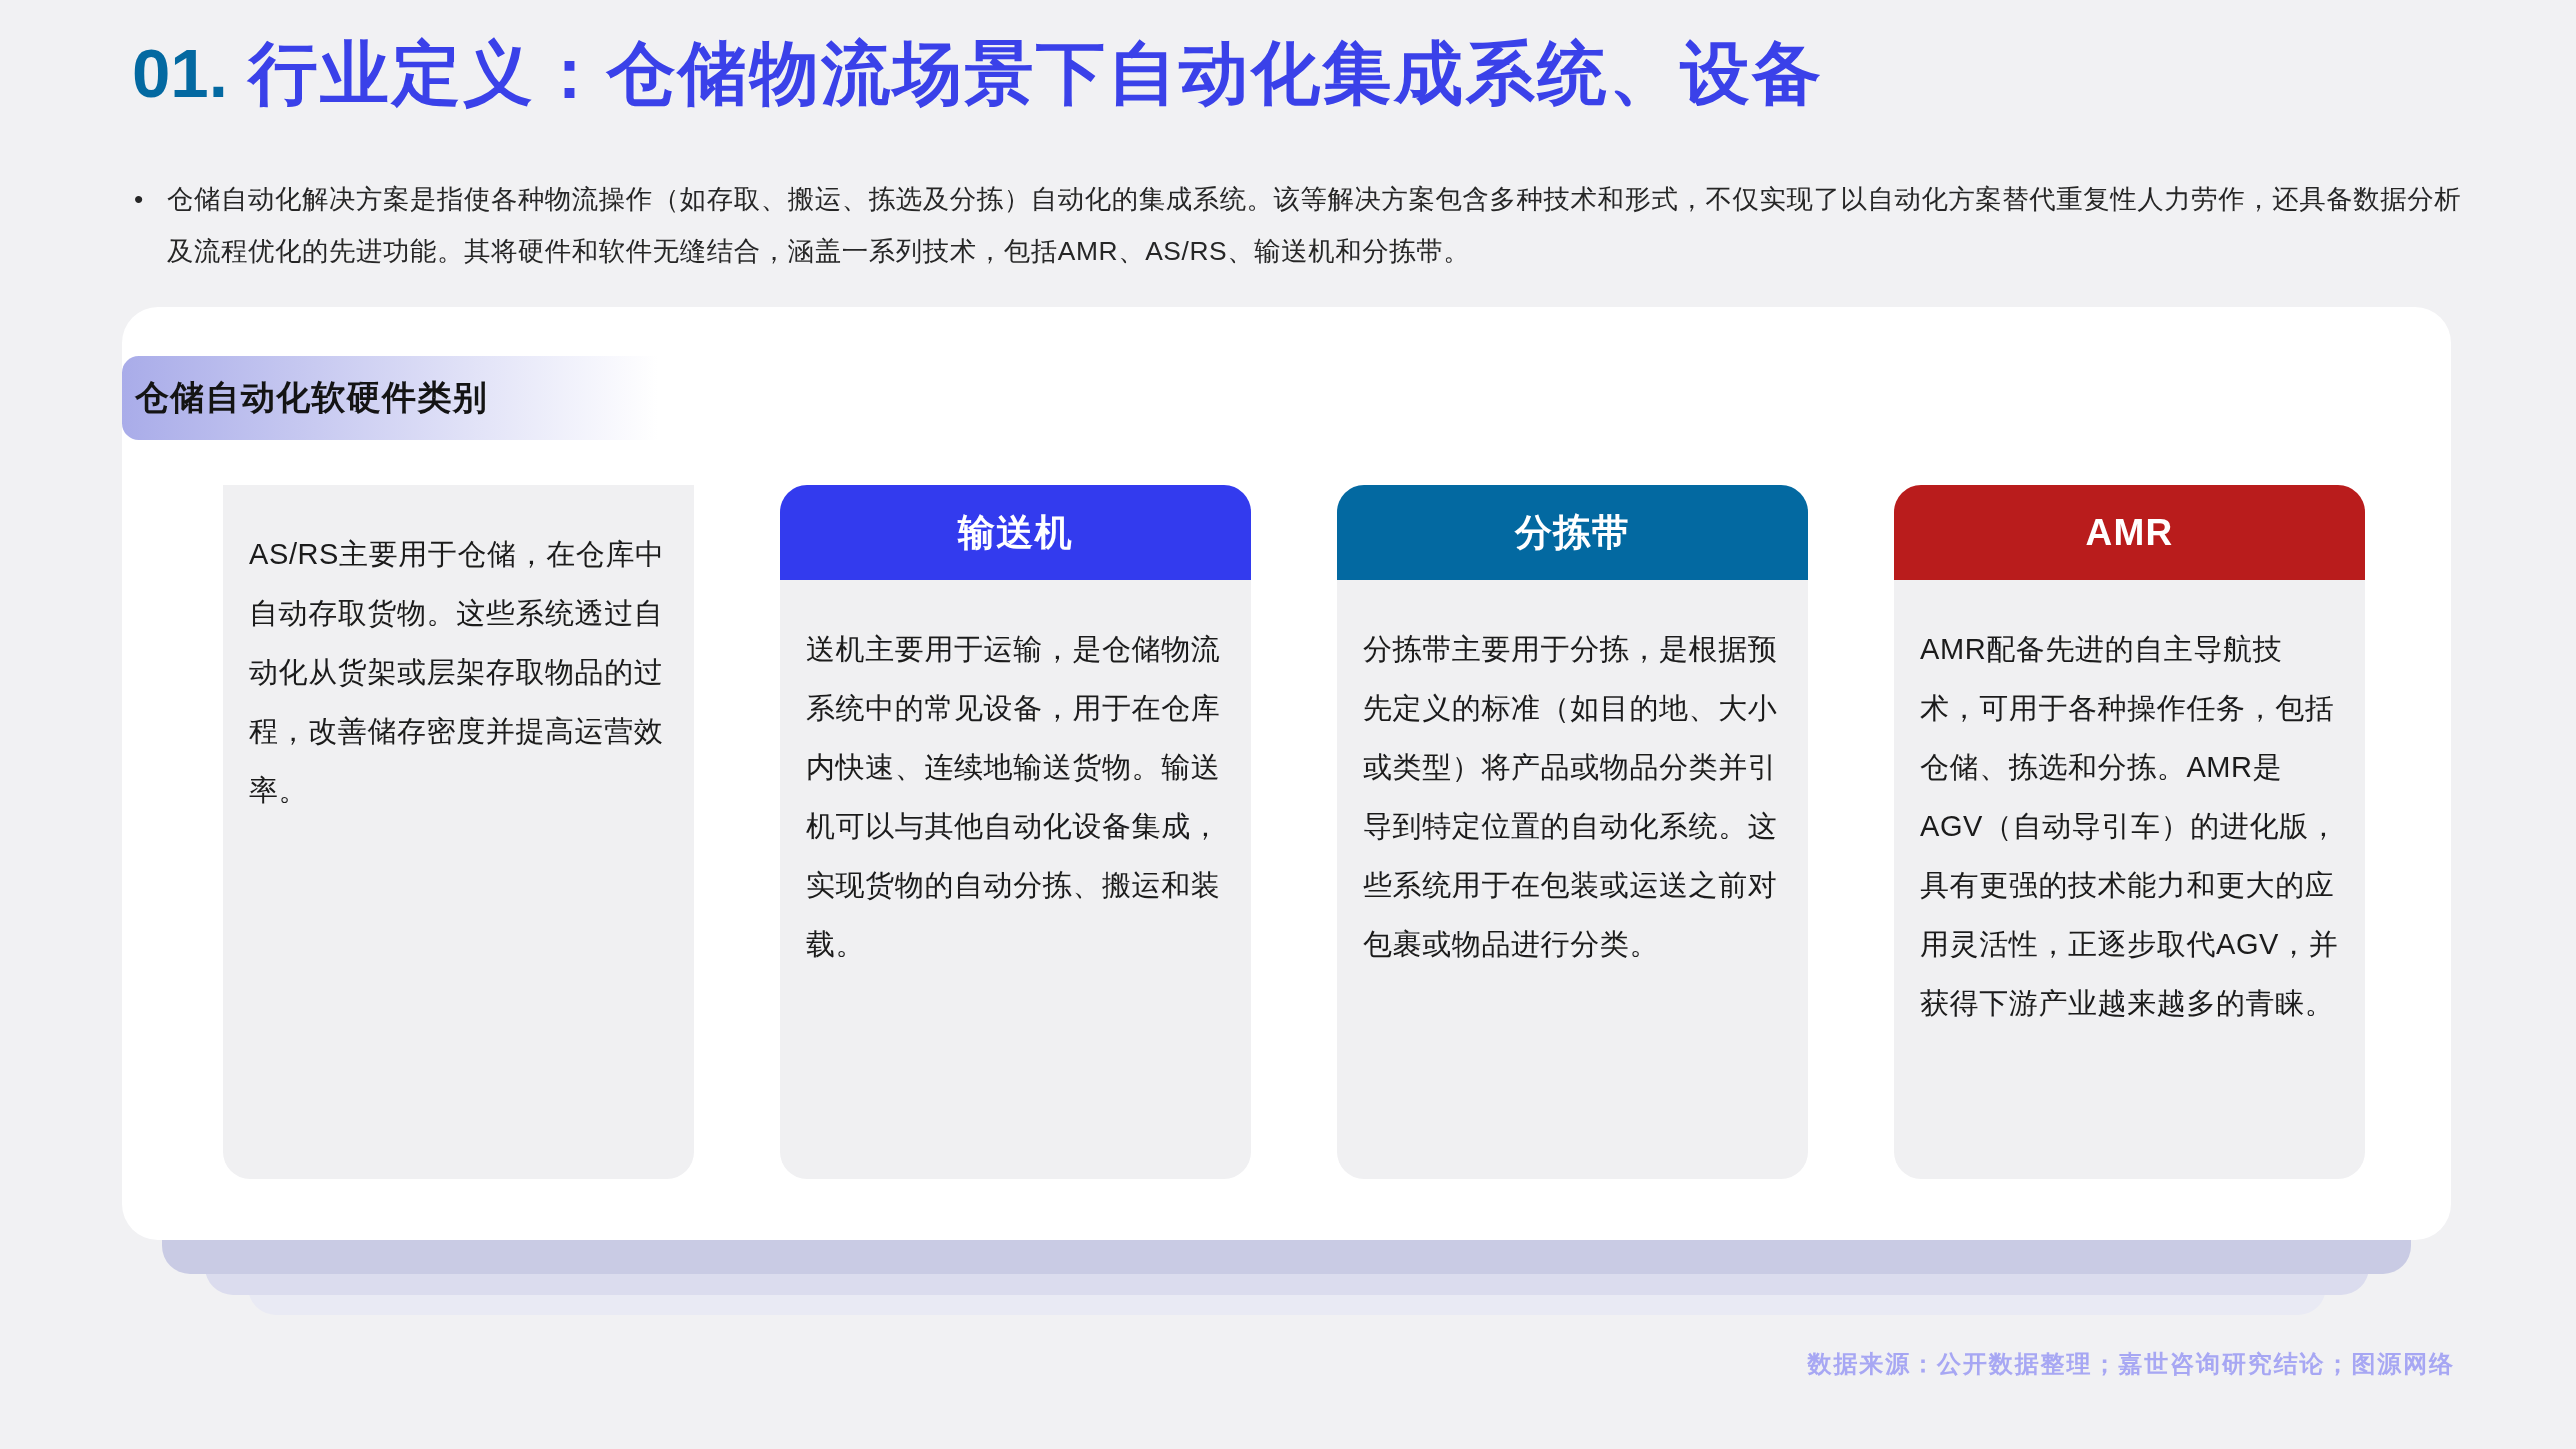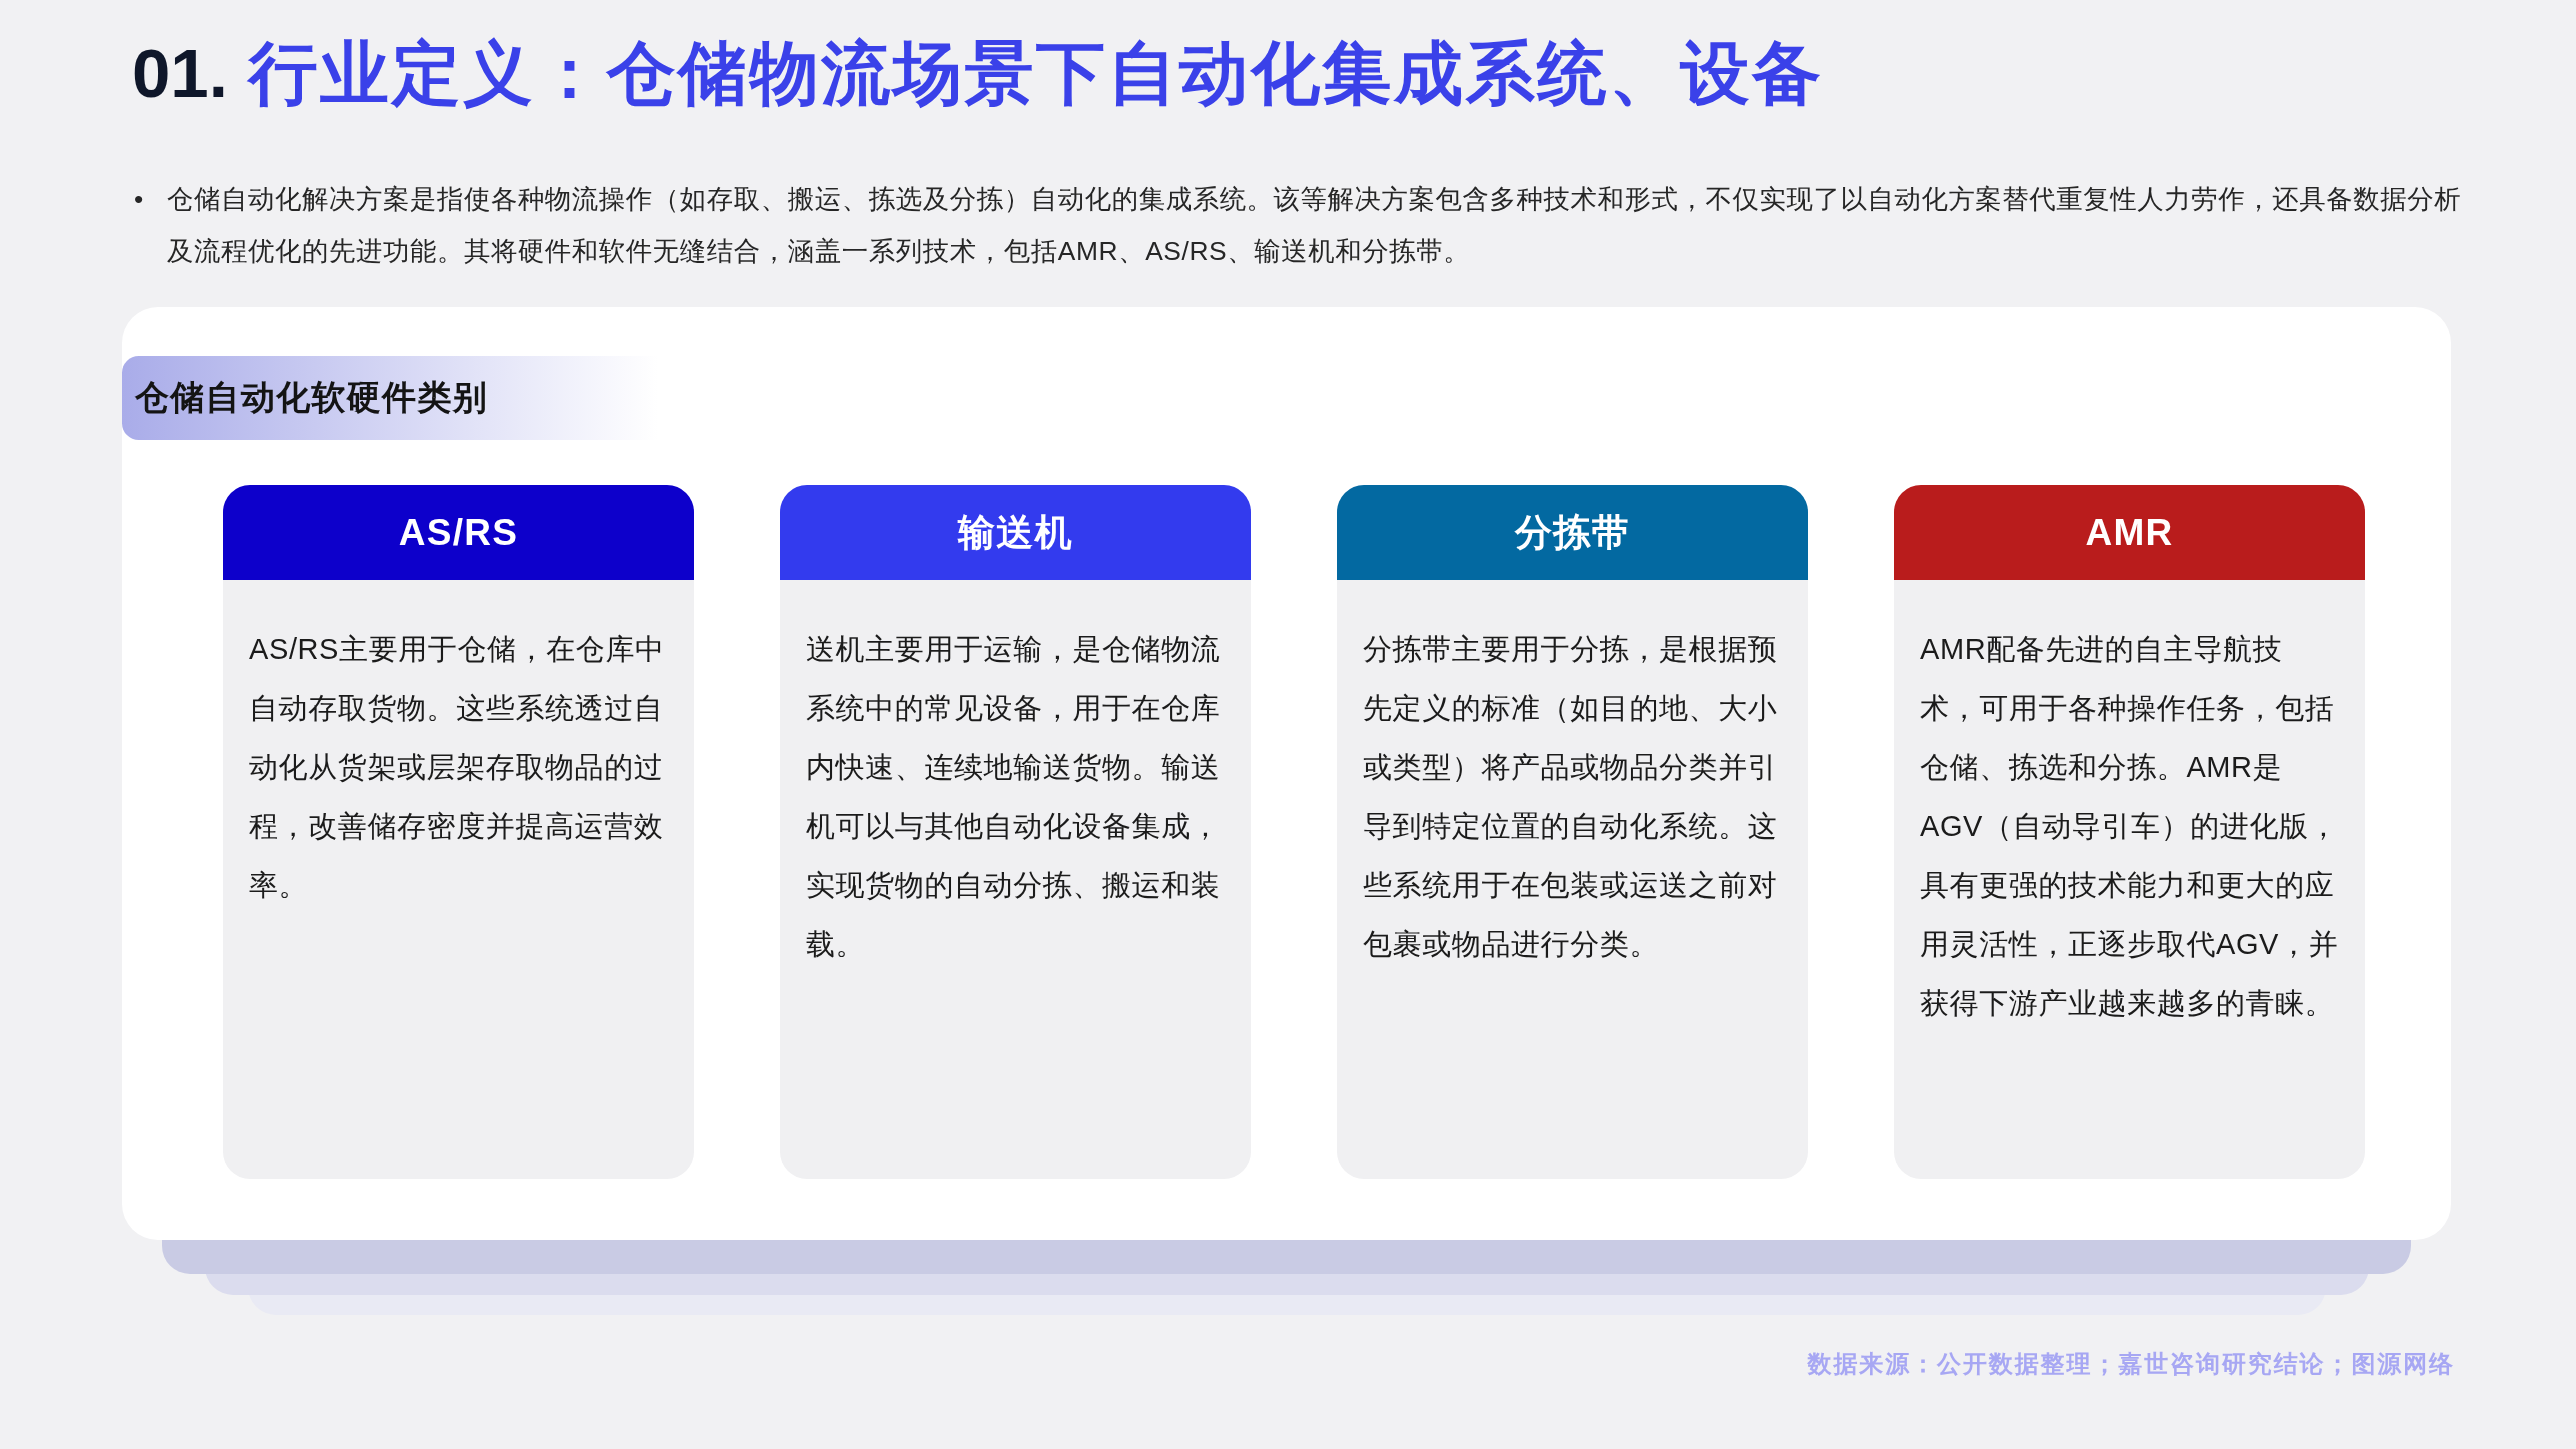--- a/index.html
+++ b/index.html
@@ -82,21 +82,21 @@
     font-size:24px;font-weight:700;color:#a7a7f3;letter-spacing:1.9px;
     z-index:5;
   }
 </style>
 </head>
 <body>
 
 <div class="slide">
 
   <div class="title-row">
-    <span class="title-num" style="color: #0f172a;">01.</span>
+    <span class="title-num" style="color: #0369a1;">01.</span>
     <span class="title-text" style="color: rgb(58, 65, 233);">行业定义：仓储物流场景下自动化集成系统、设备</span>
   </div>
 
   <div class="intro">
     <span class="intro-bullet">•</span>
     <div class="intro-text">仓储自动化解决方案是指使各种物流操作（如存取、搬运、拣选及分拣）自动化的集成系统。该等解决方案包含多种技术和形式，不仅实现了以自动化方案替代重复性人力劳作，还具备数据分析及流程优化的先进功能。其将硬件和软件无缝结合，涵盖一系列技术，包括AMR、AS/RS、输送机和分拣带。</div>
   </div>
 
   <div class="stack stack-3"></div>
   <div class="stack stack-2"></div>
@@ -104,21 +104,20 @@
 
   <div class="panel">
 
     <div class="panel-label">
       <span>仓储自动化软硬件类别</span>
     </div>
 
     <div class="cards">
 
       <div class="card">
-        <div class="card-header" style="background: rgb(13, 0, 203);">AS/RS</div>
         <div class="card-body">AS/RS主要用于仓储，在仓库中自动存取货物。这些系统透过自动化从货架或层架存取物品的过程，改善储存密度并提高运营效率。</div>
       </div>
 
       <div class="card">
         <div class="card-header" style="background: rgb(51, 59, 238);">输送机</div>
         <div class="card-body">送机主要用于运输，是仓储物流系统中的常见设备，用于在仓库内快速、连续地输送货物。输送机可以与其他自动化设备集成，实现货物的自动分拣、搬运和装载。</div>
       </div>
 
       <div class="card">
         <div class="card-header" style="background: #0369a1; font-family: Liberation Mono, monospace;">分拣带</div>

